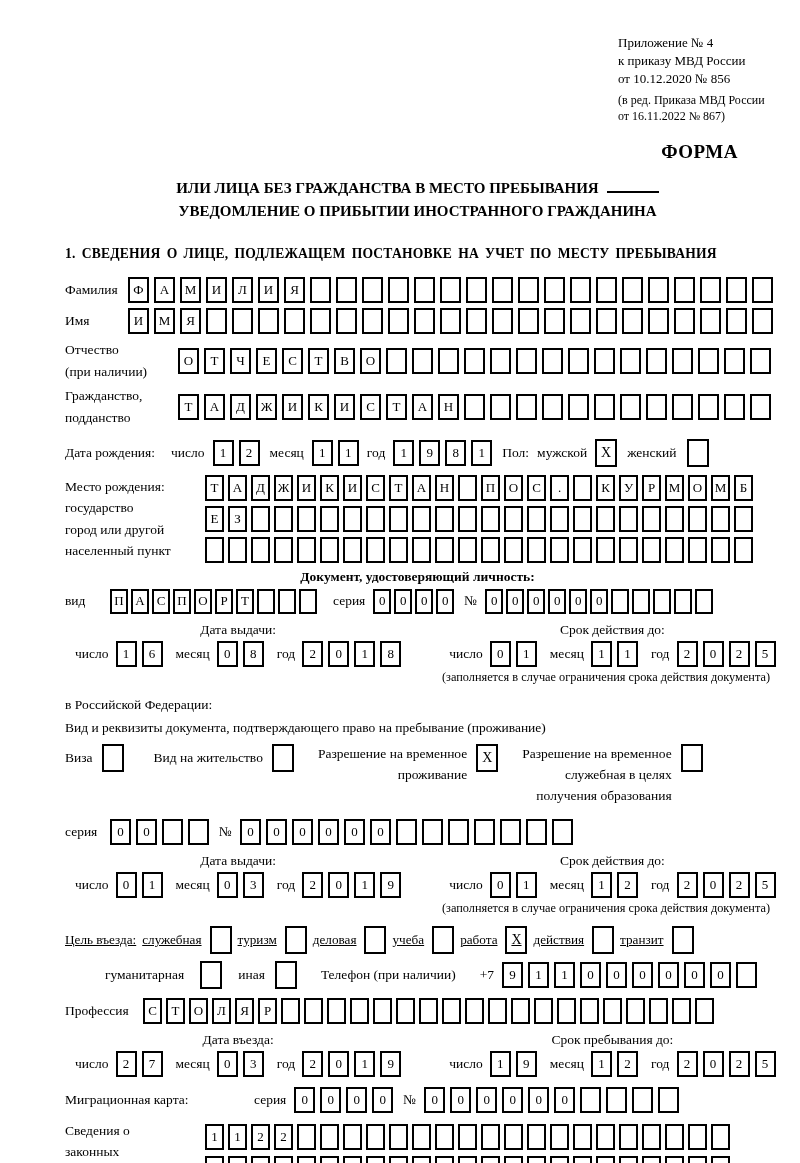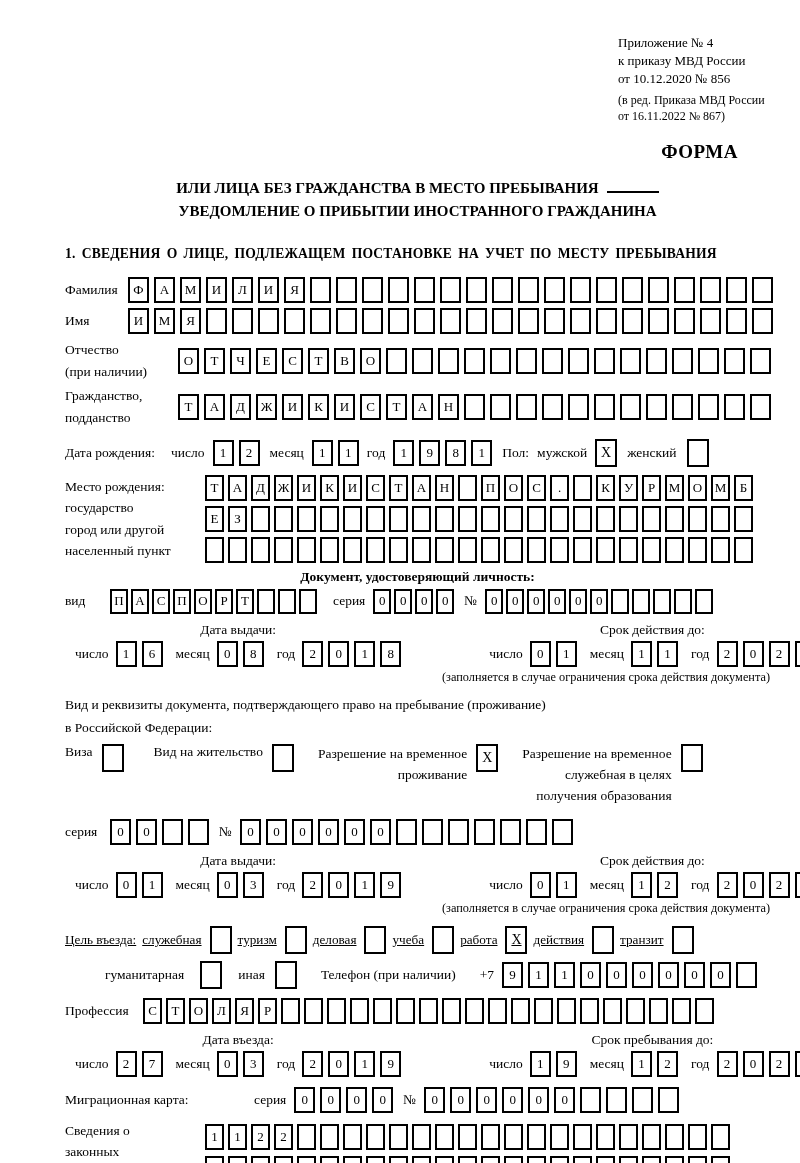--- a/index.html
+++ b/index.html
@@ -23,29 +23,29 @@
         display:flex;align-items:center;justify-content:center;font-size:13px;background:#fff;}
   .cells-sm .cell{width:19px;}
   .cells-sm{gap:4px;}
   .cells-xs .cell{width:18px;height:25px;}
   .cells-xs{gap:3px;}
   .stack{display:flex;flex-direction:column;gap:5px;}
   .chk{box-sizing:border-box;flex:none;width:22px;height:28px;border:2px solid #000;
        display:inline-flex;align-items:center;justify-content:center;font-size:14px;background:#fff;}
   .gap8{margin-left:8px;} .gap10{margin-left:10px;} .gap16{margin-left:16px;} .gap24{margin-left:24px;}
   .center-bold{text-align:center;font-weight:bold;margin-top:6px;font-size:13.5px;}
-  .daterow{display:flex;align-items:flex-end;margin-top:8px;gap:40px;}
+  .daterow{display:flex;align-items:flex-end;margin-top:8px;}
   .dcol{display:flex;flex-direction:column;align-items:center;}
   .dhead{font-size:13.5px;margin-bottom:3px;}
   .dgrp{display:flex;align-items:center;gap:5px;}
   .dgrp .lbl{margin-right:2px;}
   .note{text-align:right;font-size:12.3px;margin-top:3px;}
   .intro{margin-top:8px;line-height:1.75;}
   .visa-row{display:flex;align-items:flex-start;margin-top:4px;gap:14px;}
-  .vopt{display:flex;gap:9px;}
+  .vopt{display:flex;align-items:center;gap:9px;}
   .vopt-multi{display:flex;align-items:flex-start;gap:9px;}
   .vtext{text-align:right;line-height:1.55;}
   .purpose-row{display:flex;align-items:center;gap:6px;margin-top:10px;font-size:13.2px;text-decoration:underline;}
   .purpose-row .chk{margin-left:2px;}
 </style>
 </head>
 <body>
 
 <div class="page">
 
@@ -390,22 +390,22 @@
             <div class="cell">0</div>
             <div class="cell">2</div>
             <div class="cell">5</div>
           </div>
       </div>
     </div>
   </div>
   <div class="note">(заполняется в случае ограничения срока действия документа)</div>
 
   <div class="intro">
+    <div>в Российской Федерации:</div>
     <div>Вид и реквизиты документа, подтверждающего право на пребывание (проживание)</div>
-    <div>в Российской Федерации:</div>
   </div>
 
   <div class="visa-row">
     <div class="vopt">
       <span>Виза</span>
       <span class="chk"></span>
     </div>
     <div class="vopt gap16">
       <span>Вид на жительство</span>
       <span class="chk"></span>

